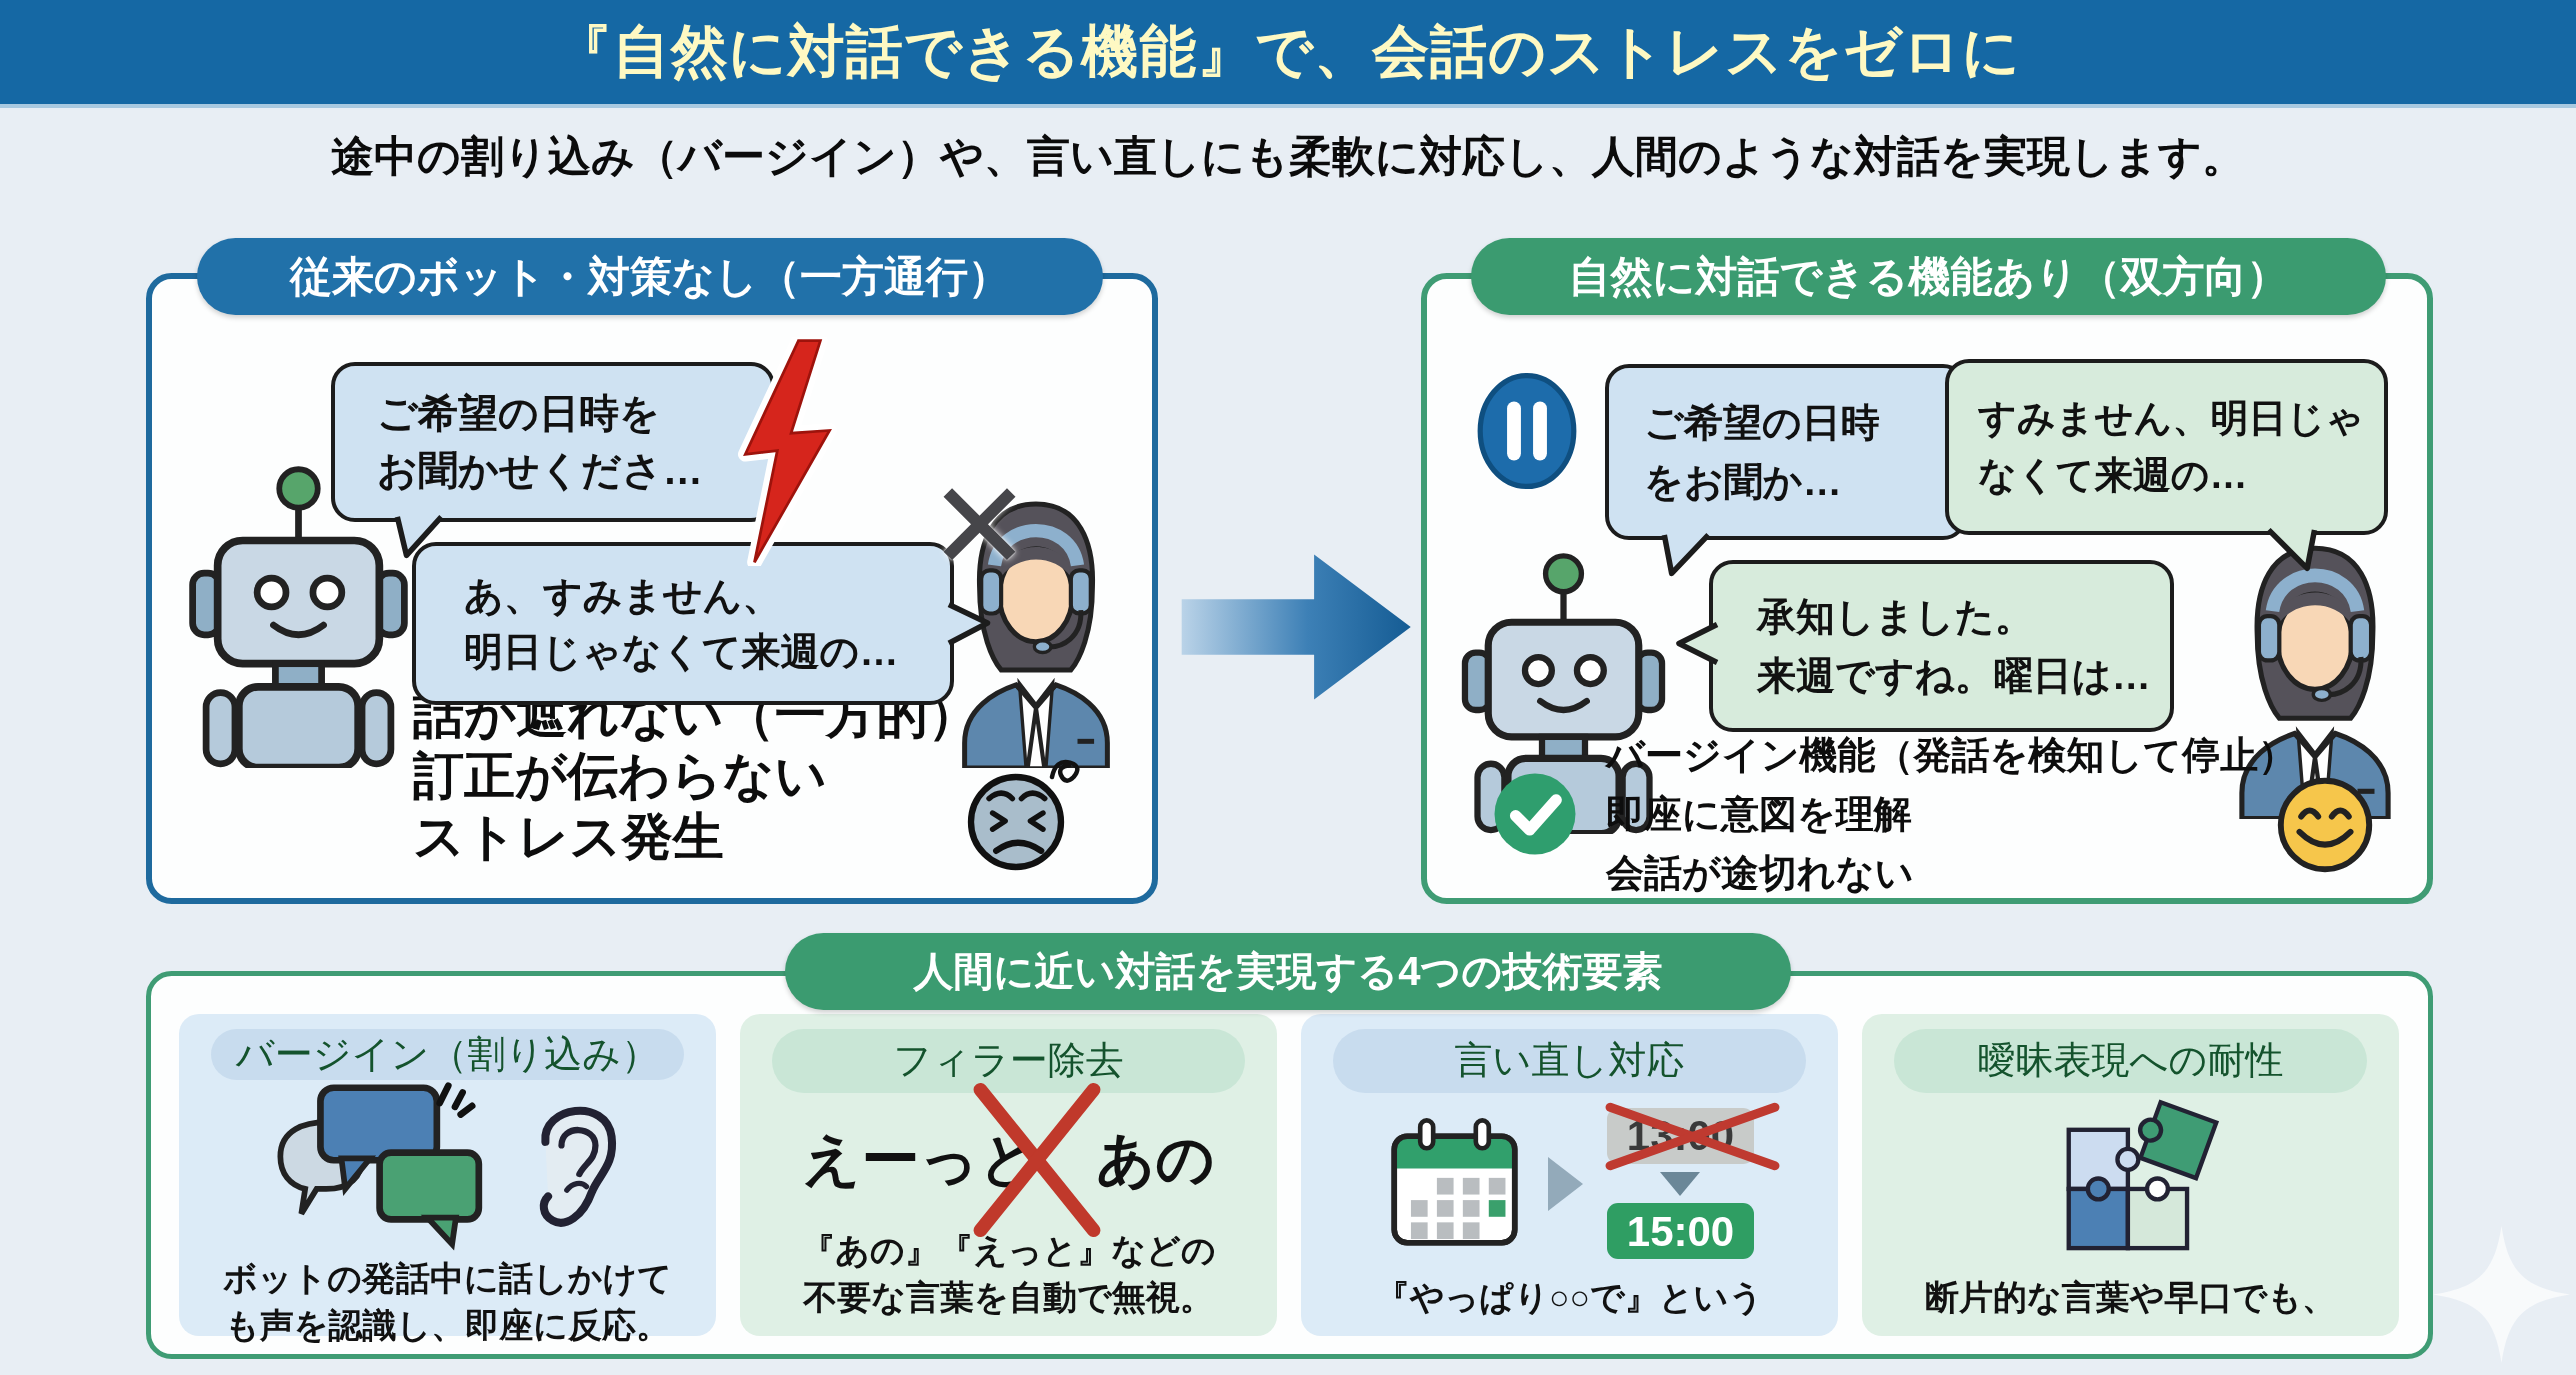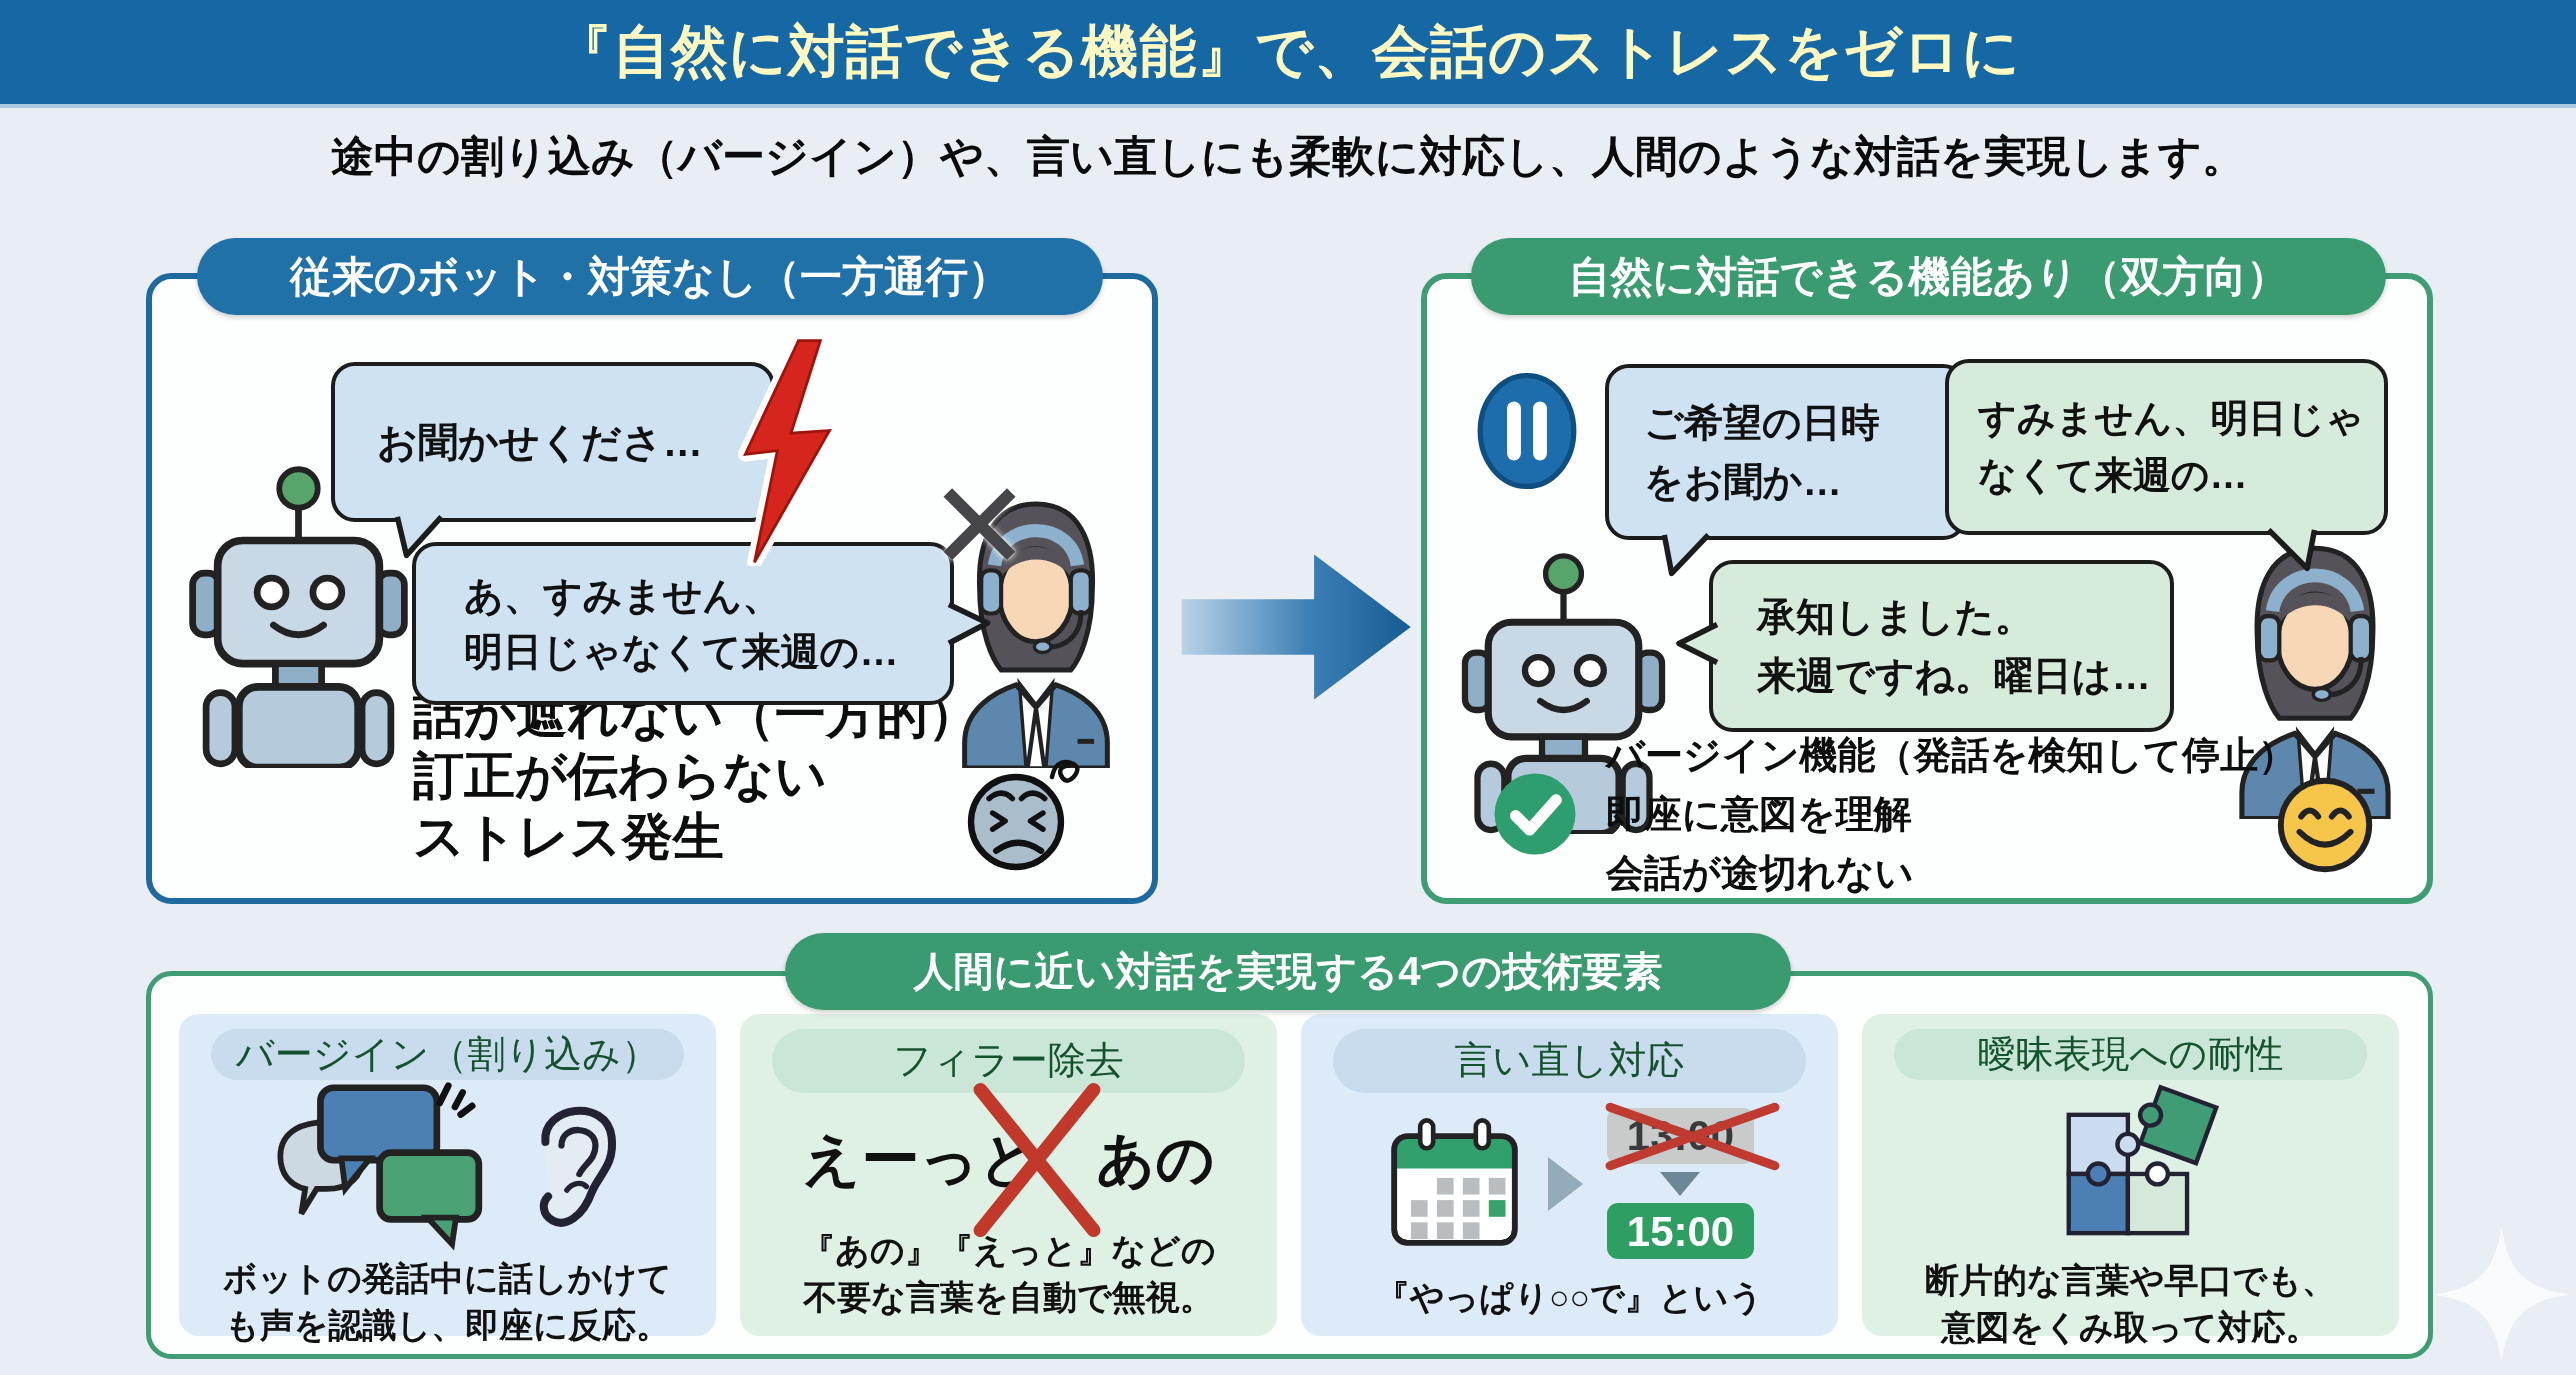--- a/index.html
+++ b/index.html
@@ -113,20 +113,21 @@
       <circle cx="150" cy="148" r="15" fill="#fff" stroke="#222" stroke-width="7"></circle>
       <path d="M94 182 Q120 202 146 182" fill="none" stroke="#222" stroke-width="7" stroke-linecap="round"></path>
       <rect x="96" y="222" width="48" height="24" fill="#8fafc6" stroke="#222" stroke-width="7"></rect>
       <rect x="24" y="252" width="30" height="74" rx="15" fill="#b5cadb" stroke="#222" stroke-width="7"></rect>
       <rect x="186" y="252" width="30" height="74" rx="15" fill="#b5cadb" stroke="#222" stroke-width="7"></rect>
       <rect x="58" y="246" width="124" height="84" rx="20" fill="#b5cadb" stroke="#222" stroke-width="8"></rect>
     </svg>
   </div>
 
   <div class="bubble bubble-blue" style="left:331px; top:362px; width:444px; height:160px; padding-left:42px; font-size:40px; line-height:57px;">
+    <div>ご希望の日時を</div>
     <div>お聞かせくださ…</div>
     <svg class="tail" style="left:55px; top:calc(100% - 2.7px);" width="55" height="46" viewBox="0 0 60 50">
       <path d="M8 2 L18 44 L56 2" fill="#cfe2f2" stroke="#1c1c1c" stroke-width="6" stroke-linejoin="round"></path>
     </svg>
   </div>
 
   <div class="abs" style="left:727px; top:337px; z-index:4;">
     <svg viewBox="0 0 130 250" width="119" height="229">
       <polygon points="78,4 20,128 55,124 30,246 112,102 70,105 102,4" fill="#fff" stroke="#fff" stroke-width="16" stroke-linejoin="round"></polygon>
       <polygon points="78,4 20,128 55,124 30,246 112,102 70,105 102,4" fill="#d6251c" stroke="#9e130c" stroke-width="3"></polygon>
@@ -392,21 +393,20 @@
           <circle cx="136" cy="108" r="12" fill="#fdfefe" stroke="#223" stroke-width="5"></circle>
           <g transform="rotate(20 160 52)">
             <rect x="126" y="18" width="68" height="68" fill="#3f9c74" stroke="#223" stroke-width="5"></rect>
             <circle cx="126" cy="52" r="12" fill="#3f9c74" stroke="#223" stroke-width="5"></circle>
           </g>
         </svg>
       </span>
     </div>
     <div class="card-desc">
       <div>断片的な言葉や早口でも、</div>
-      <div>意図をくみ取って対応。</div>
     </div>
   </div>
 
   <div class="sparkle">
     <svg viewBox="0 0 120 120" width="137" height="137">
       <path d="M60 0 C66 40 80 54 120 60 C80 66 66 80 60 120 C54 80 40 66 0 60 C40 54 54 40 60 0 Z" fill="#ffffff" opacity="0.85"></path>
     </svg>
   </div>
 
 </div>

